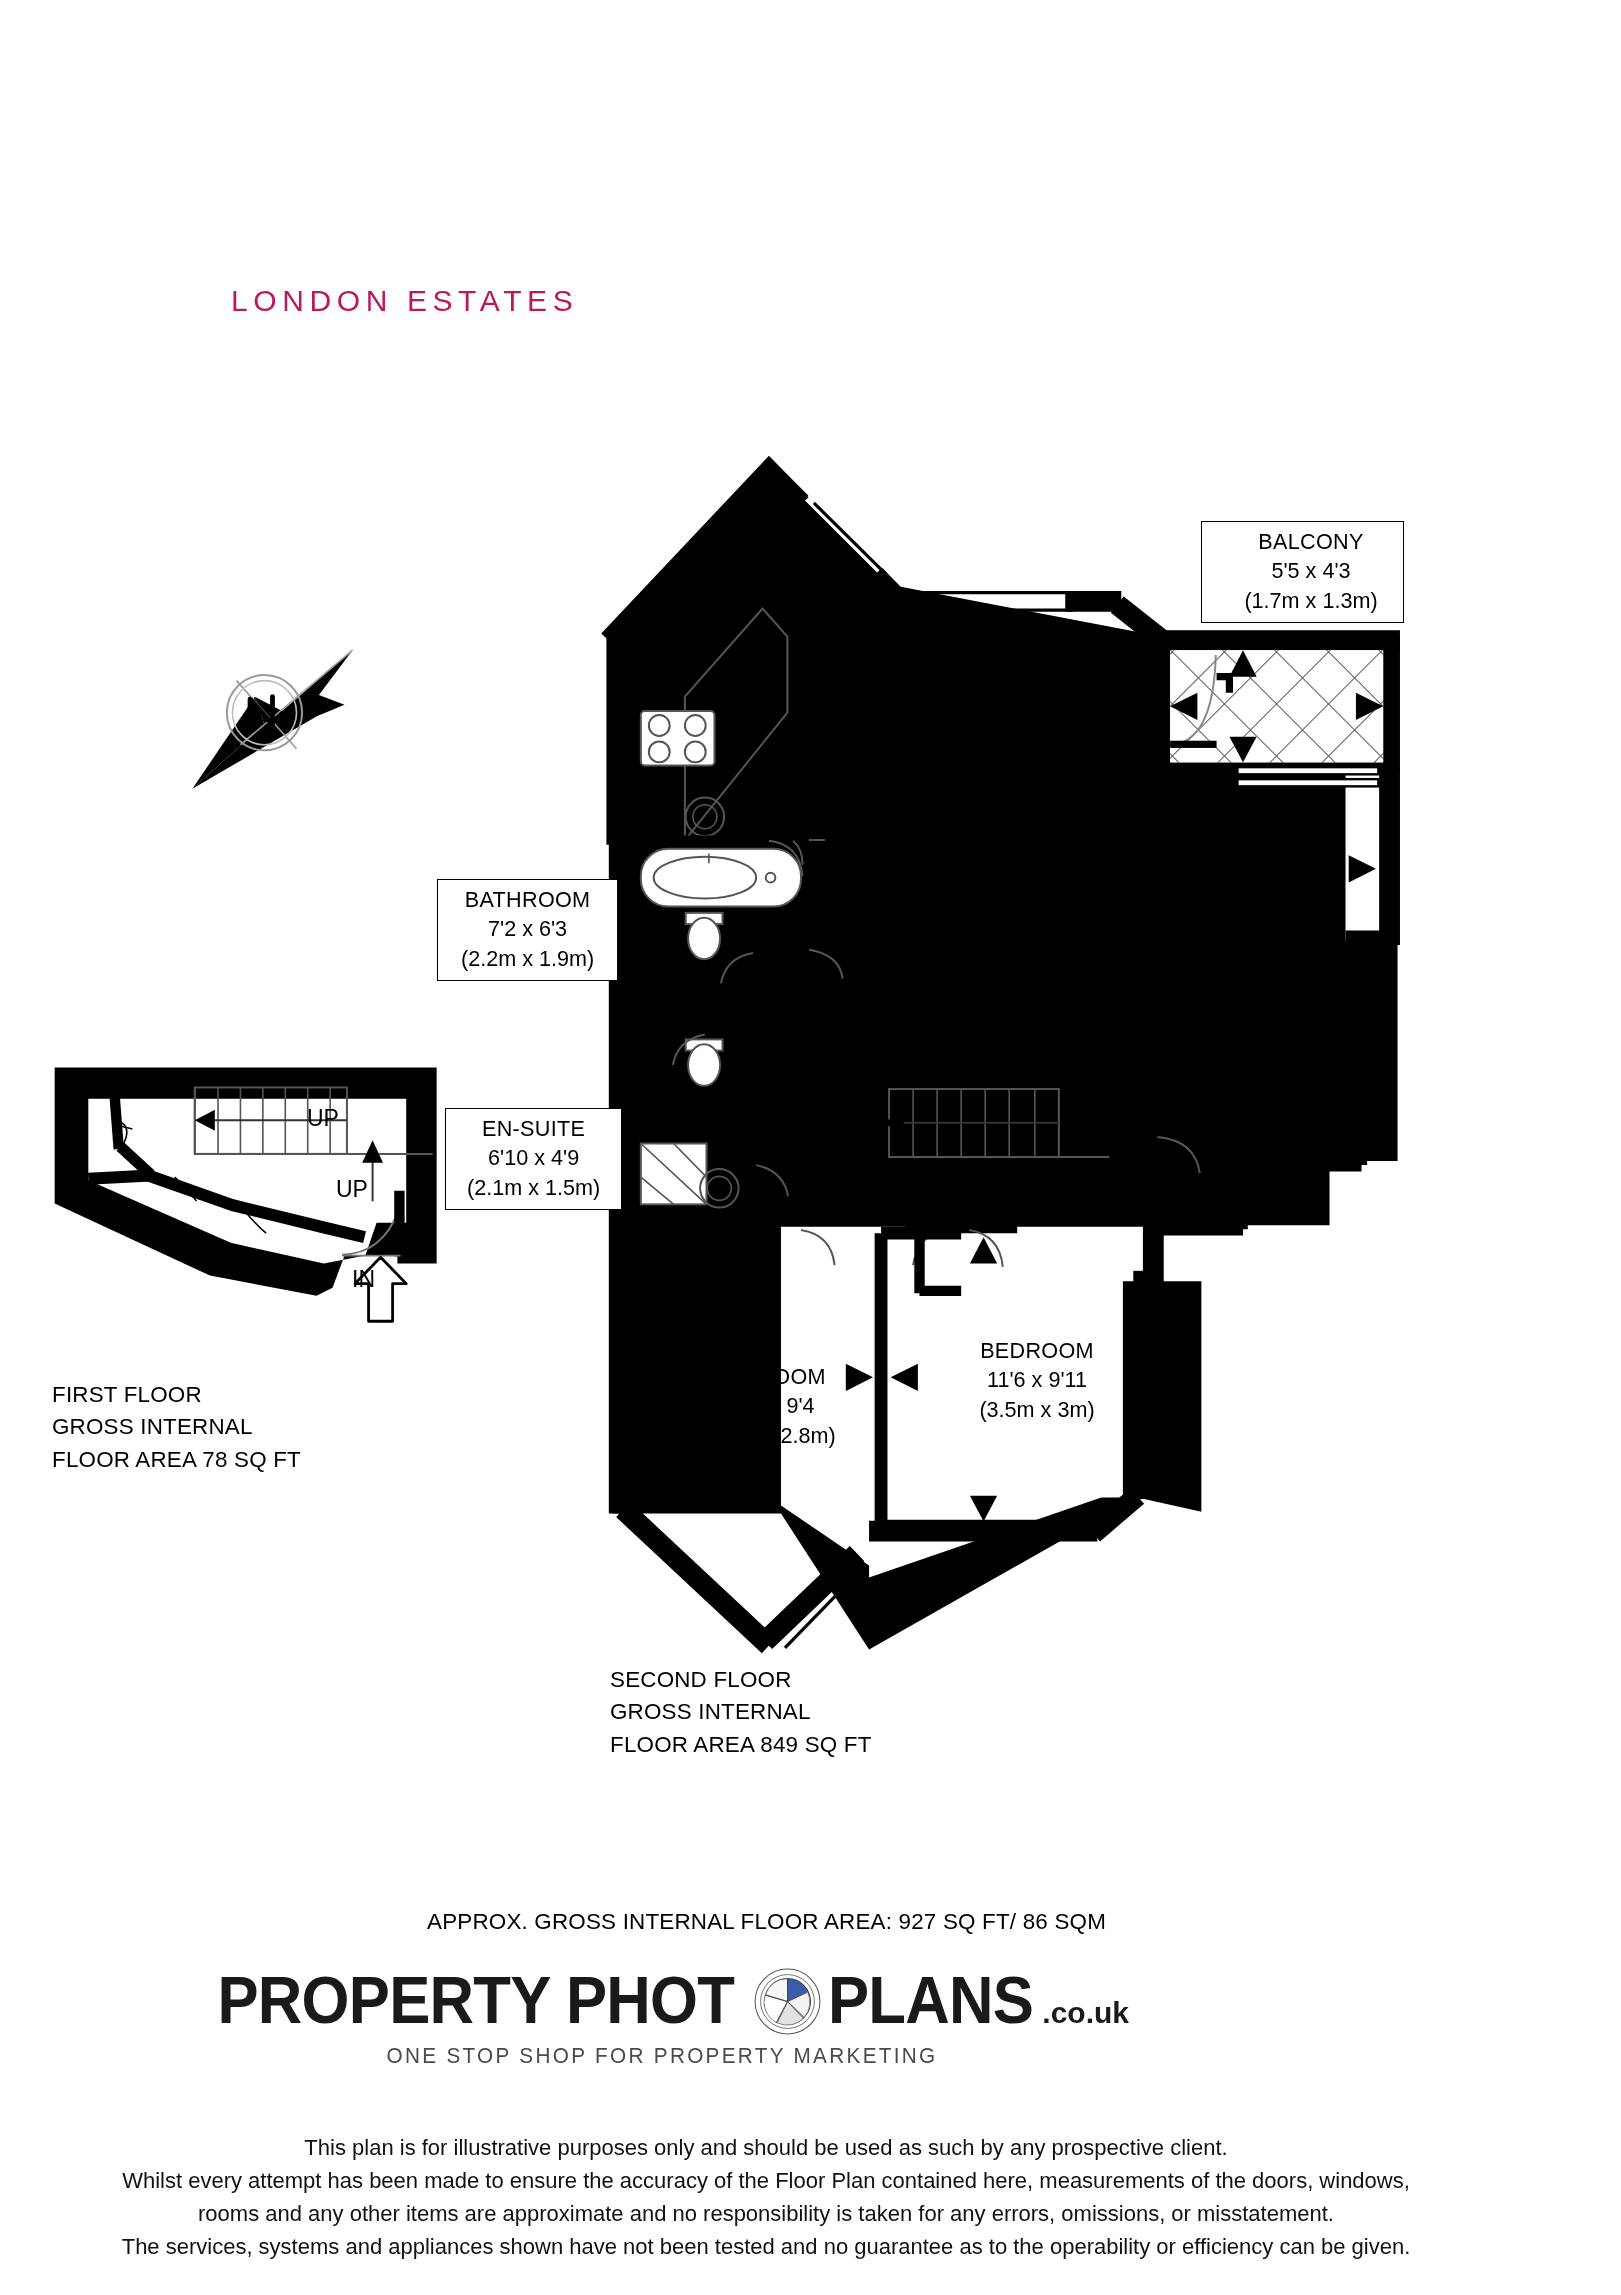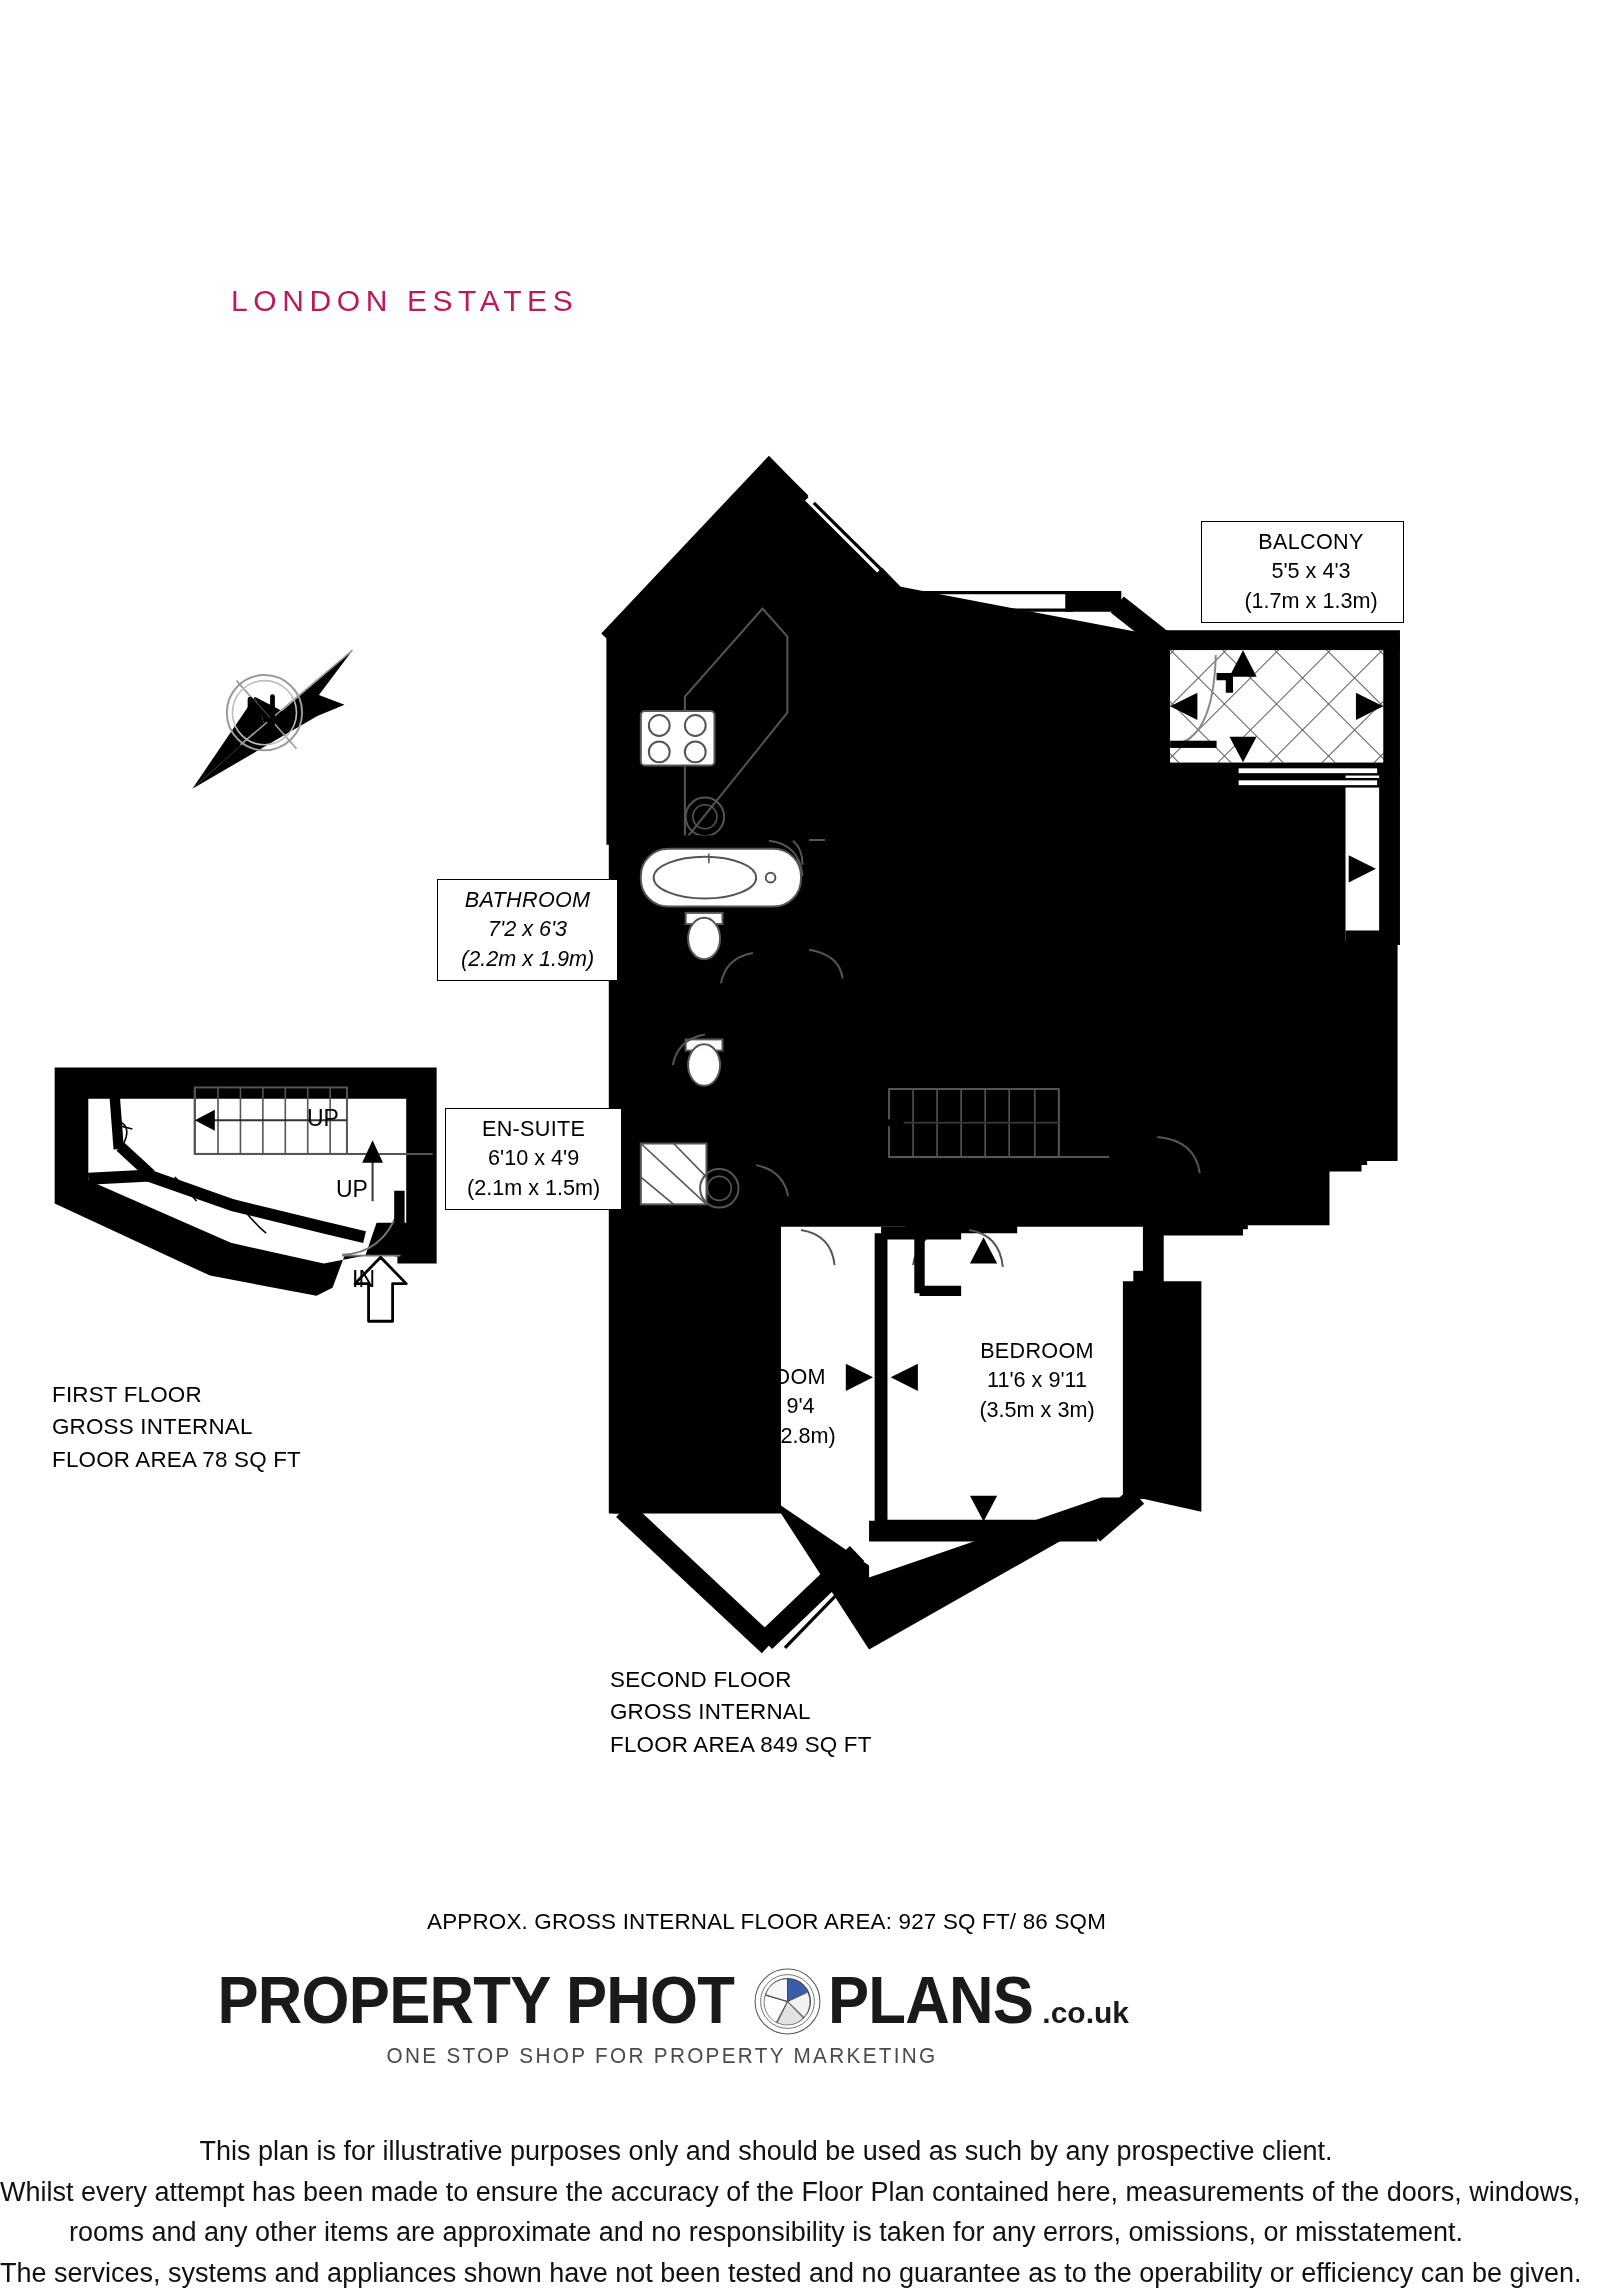--- a/index.html
+++ b/index.html
@@ -136,21 +136,21 @@
     transform: scaleX(0.96);
   }
 
   
   #disclaimer {
     position: absolute;
     left: 0;
     top: 2131px;
     width: 1532px;
     text-align: center;
-    font-size: 27px;
+    font-size: 22px;
     line-height: 1.5;
     color: #111;
   }
   #disclaimer div { white-space: nowrap; }
 </style>
 </head>
 <body>
 
 <div id="page">
 
@@ -512,21 +512,21 @@
     <div class="rl-imp">21'10 x 19'8</div>
     <div class="rl-met">(6.7m x 6m)</div>
   </div>
 
   <div class="room-label" style="left:1177px; top:838px; width:200px;">
     <div class="rl-name">BEDROOM</div>
     <div class="rl-imp">14'10 x 8'7</div>
     <div class="rl-met">(4.5m x 2.6m)</div>
   </div>
 
-  <div class="room-label boxed" style="left:437px; top:879px; width:160px;font-style:italic;">
+  <div class="room-label boxed" style="left:437px; top:879px; width:160px;">
     <div class="rl-name">BATHROOM</div>
     <div class="rl-imp">7'2 x 6'3</div>
     <div class="rl-met">(2.2m x 1.9m)</div>
   </div>
 
   <div class="room-label boxed" style="left:445px; top:1108px; width:156px;">
     <div class="rl-name">EN-SUITE</div>
     <div class="rl-imp">6'10 x 4'9</div>
     <div class="rl-met">(2.1m x 1.5m)</div>
   </div>

